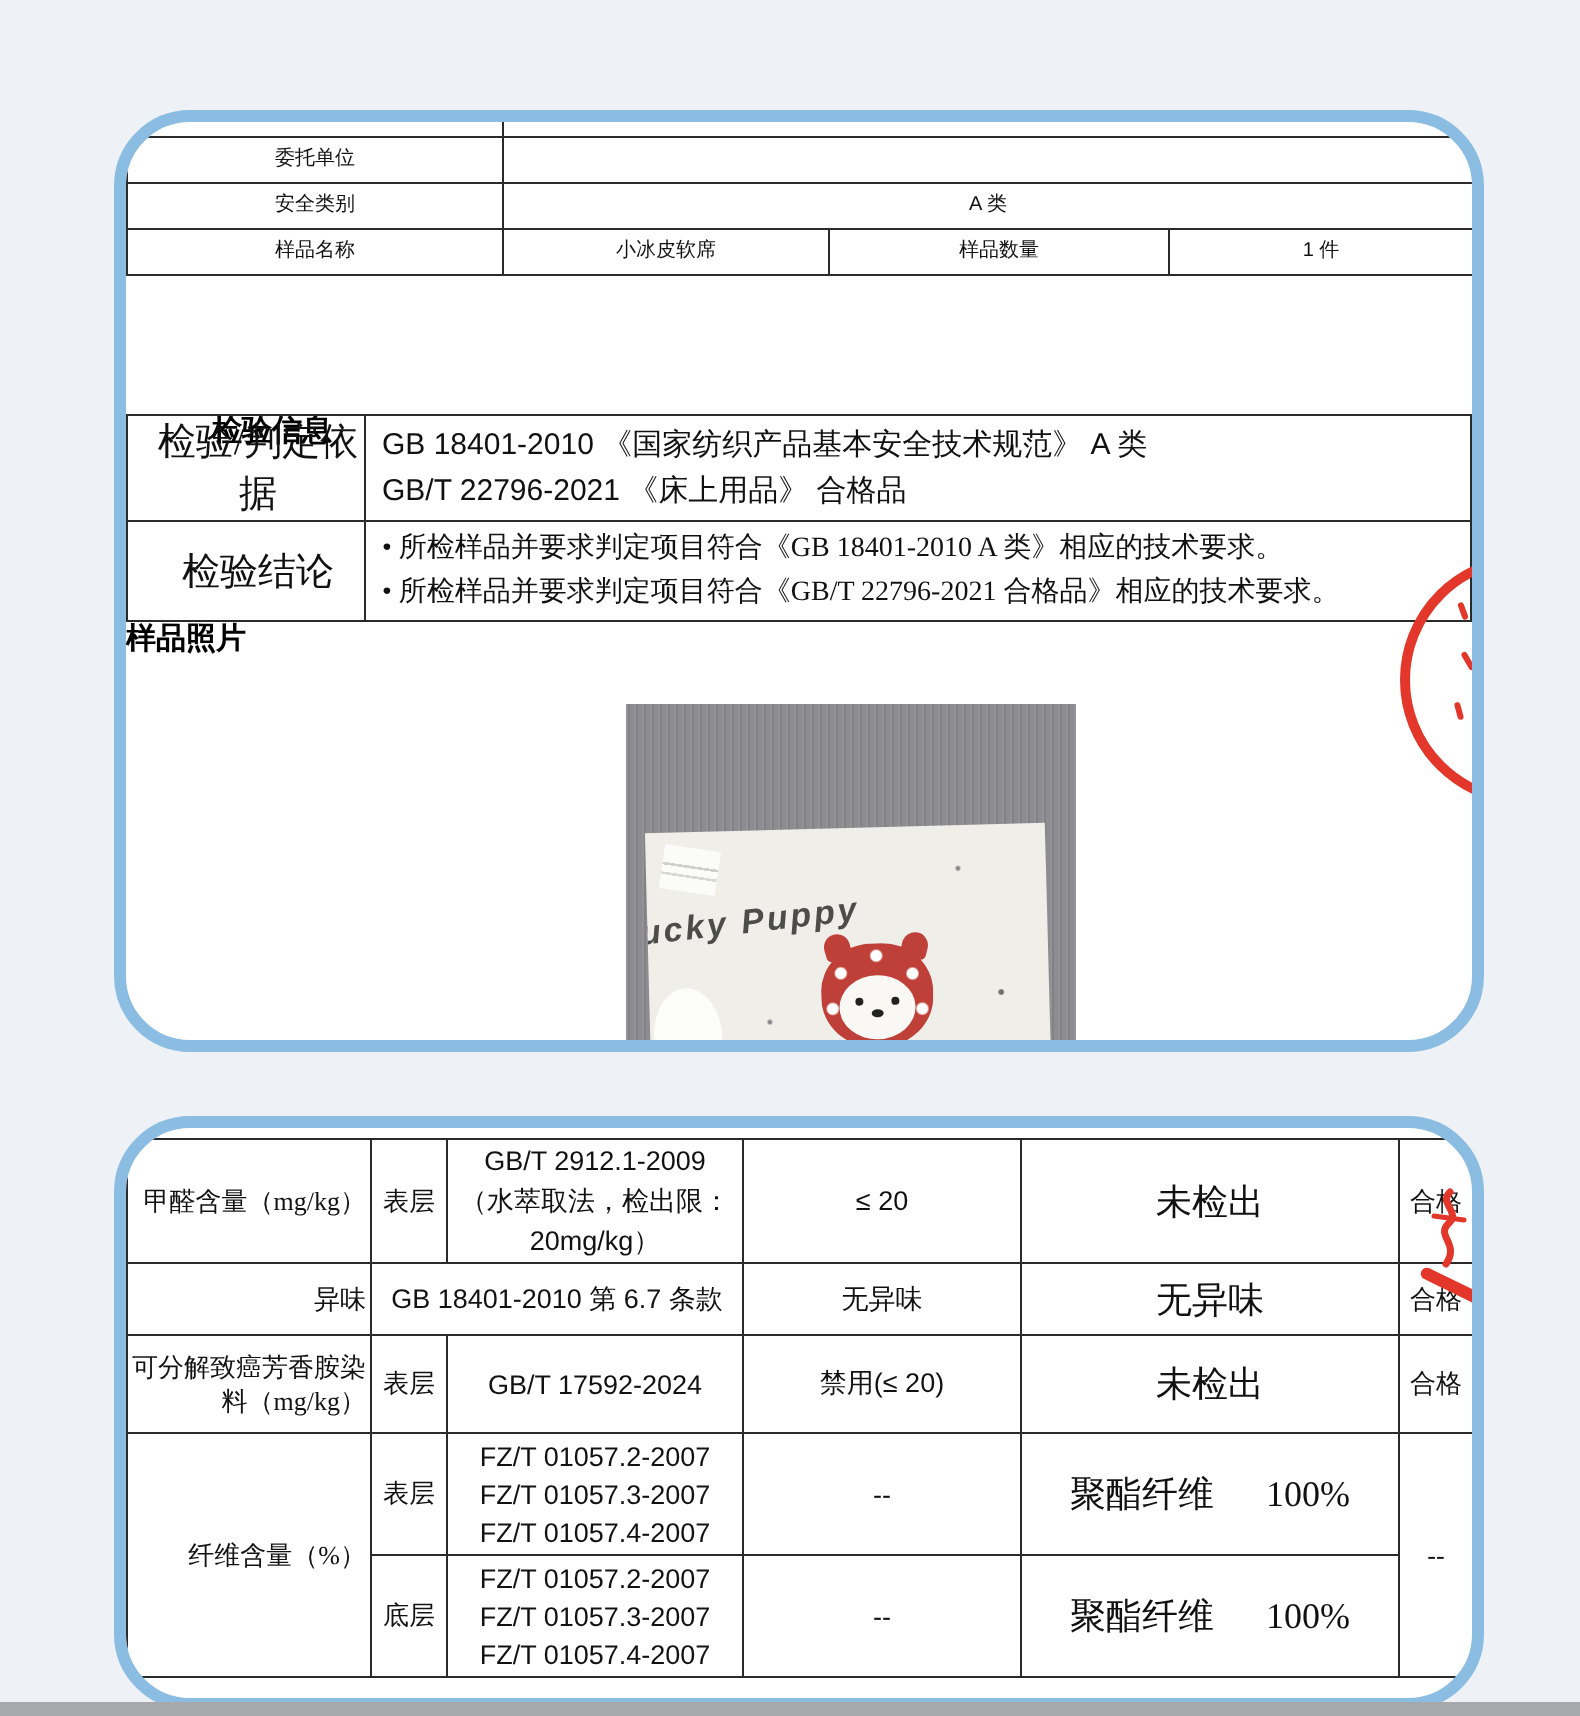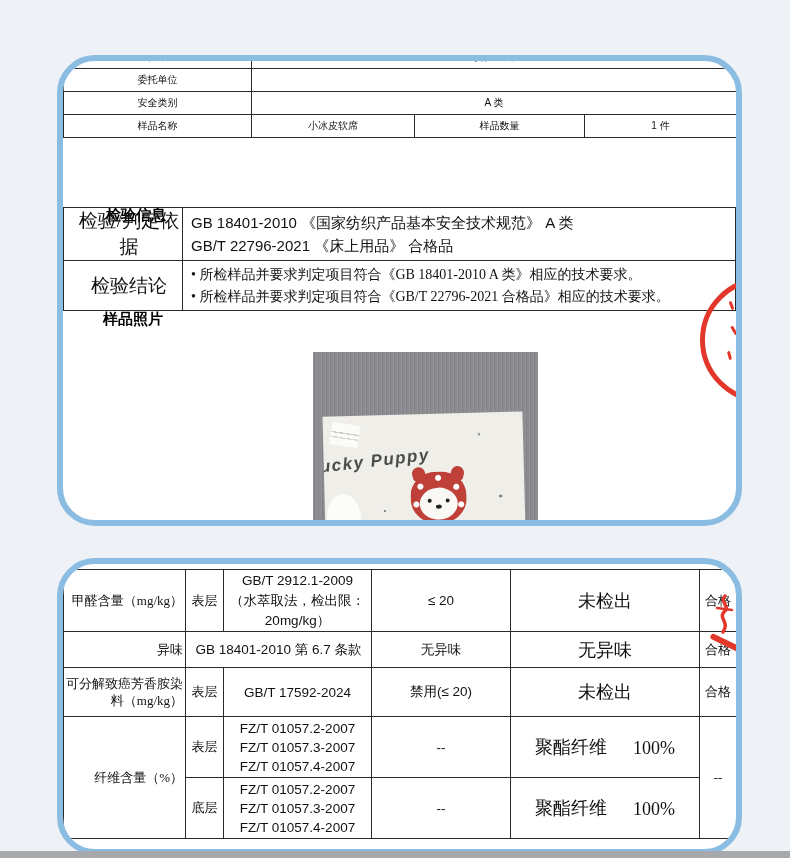--- a/index.html
+++ b/index.html
@@ -28,21 +28,21 @@
   .info-table{width:673px;margin-top:-16px;}
   .info-table td{font-size:10px;height:23px;line-height:16px;}
   .info-table .c-label{font-family:"Liberation Serif", serif;}
   .info-table .small{font-size:12.5px;letter-spacing:-0.3px;}
 
   .section-title{
     font-size:15px;font-weight:bold;color:#000;
     margin:0;position:absolute;left:0;
   }
   .title-info{top:145px;padding-left:43px;}
-  .title-photo{top:249px;margin-left:40px;}
+  .title-photo{top:249px;}
 
   
   .basis-table{width:673px;position:absolute;left:0;top:146px;}
   .basis-table .c-label{width:119px;font-size:19px;font-family:"Liberation Serif", serif;padding-left:14px;}
   .basis-table .c-val{text-align:left;padding-left:8px;font-size:15px;}
   .basis-table .row-basis td{height:51px;}
   .basis-table .row-concl td{height:50px;}
   .basis-table .row-concl .c-val{font-size:14px;font-family:"Liberation Serif", serif;}
   .basis-line{line-height:23px;white-space:nowrap;}
   .concl-line{line-height:22px;white-space:nowrap;}
@@ -129,21 +129,21 @@
   .results-table{width:673px;margin-top:5px;}
   .results-table td{font-size:14px;}
   .results-table .c-item{font-size:13px;font-family:"Liberation Serif", serif;line-height:17px;text-align:right;}
   .results-table .c-layer{font-size:13px;font-family:"Liberation Serif", serif;}
   .results-table .c-std{font-size:13.5px;}
   .results-table .c-limit{font-size:13.5px;}
   .results-table .c-result{font-size:18px;font-family:"Liberation Serif", serif;}
   .results-table .c-concl{font-size:13px;font-family:"Liberation Serif", serif;padding:0;}
   .std-line{line-height:20px;white-space:nowrap;}
   .fiber-line{line-height:19px;white-space:nowrap;font-size:13.5px;}
-  .fiber-result{display:flex;justify-content:center;gap:26px;align-items:flex-end;}
+  .fiber-result{display:flex;justify-content:center;gap:26px;align-items:center;}
 
   .row-formaldehyde td{height:62px;}
   .row-odor td{height:36px;}
   .row-azo td{height:49px;}
   .row-fiber-surface td{height:61px;}
   .row-fiber-bottom td{height:61px;}
 
   .bottom-strip{
     position:absolute;left:0;top:851px;width:790px;height:7px;
     background:#a6a8ab;

